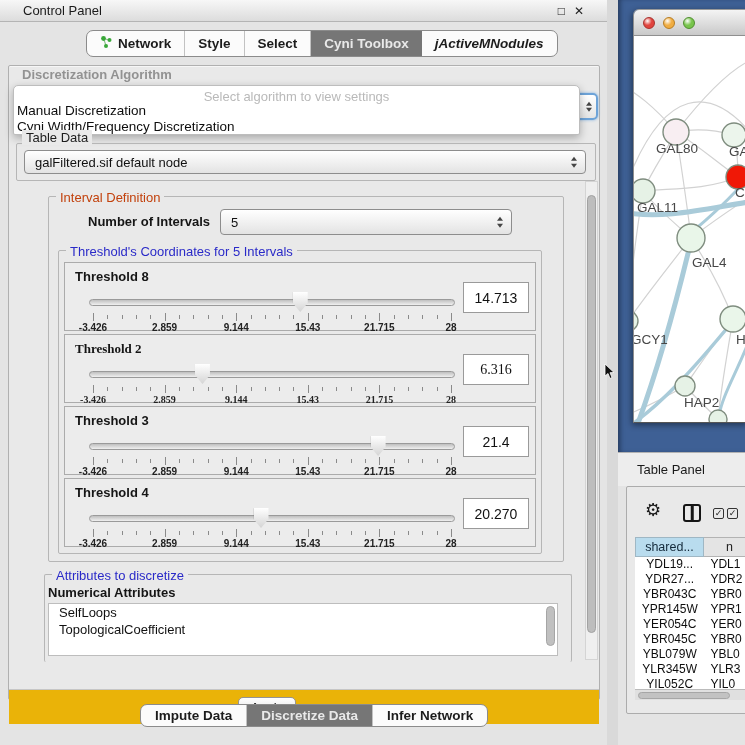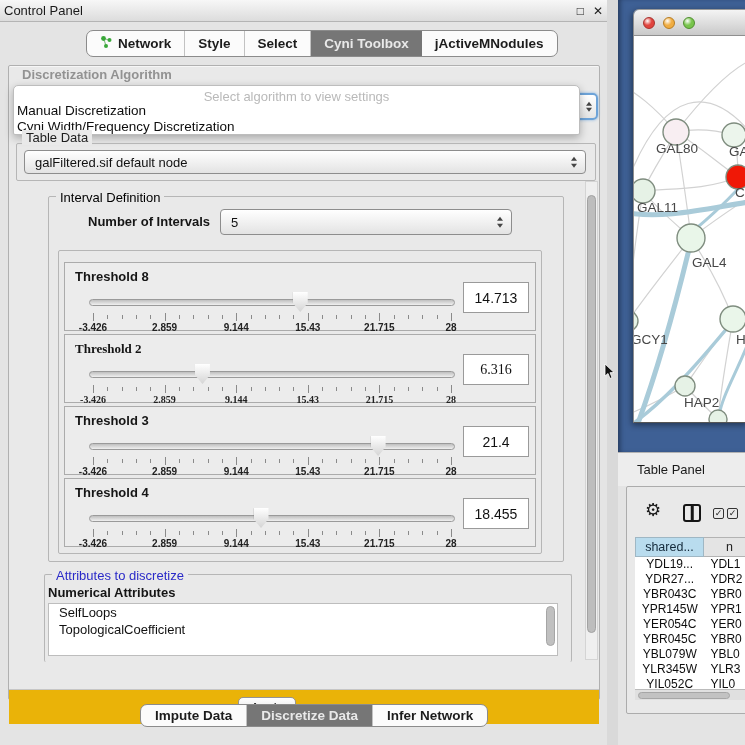--- a/index.html
+++ b/index.html
@@ -3,30 +3,30 @@
 <meta charset="utf-8">
 <style>
   * { margin:0; padding:0; box-sizing:border-box; }
   html,body { width:745px; height:745px; }
   body { font-family:"Liberation Sans","DejaVu Sans",sans-serif; background:#e4e4e4; }
   .screen { position:relative; width:745px; height:745px; overflow:hidden; background:#e4e4e4; }
 
   
   .cp-titlebar { position:absolute; left:0; top:0; width:607px; height:22px;
     background:linear-gradient(#f7f7f7,#dcdcdc); border-bottom:1px solid #b4b4b4;
-    display:flex; align-items:center; padding:0 4px; font-size:13px; color:#1a1a1a; }
+    display:flex; align-items:center; padding:0 23px; font-size:13px; color:#1a1a1a; }
   .cp-title { flex:1; }
   .wicon { font-size:12px; color:#222; margin-left:9px; cursor:default; }
   .wicon.close { font-weight:bold; }
 
   .tabgroup { position:absolute; left:86px; top:30px; height:27px; display:flex;
     border:1.5px solid #8b8b8b; border-radius:7px; background:#fbfbfb; overflow:hidden; }
   .tab { display:flex; align-items:center; gap:5px; padding:0 13px; font-size:13.5px;
     font-weight:bold; color:#1c1c1c; border-right:1px solid #c2c2c2; white-space:nowrap; }
-  .tab:last-child { border-right:none; }
+  .tab:last-child { border-right:none;font-style:italic; }
   .tab.selected { background:#767676; color:#e9e9e9; border-right:none; }
   .tab.selected + .tab { border-left:none; }
 
   .outer-panel { position:absolute; left:8px; top:65px; width:592px; height:635px;
     background:#e9e9e9; border:1px solid #b0b0b0; border-radius:2px;
     box-shadow:inset 0 1px 0 #f6f6f6; }
 
   .disc-algo-legend { position:absolute; left:22px; top:67px; font-size:13px; font-weight:bold; color:#929292;
     background:transparent; }
   .combo-fragment { position:absolute; left:572px; top:93px; width:26px; height:27px;
@@ -39,21 +39,21 @@
     box-shadow:0 3px 9px rgba(0,0,0,0.28); }
   .popup-placeholder { position:absolute; top:3px; width:100%; text-align:center;
     font-size:13px; color:#b9b9b9; }
   .popup-opt { position:absolute; left:3px; font-size:13.5px; color:#0d0d0d; white-space:nowrap; }
   .popup-opt.b { top:17px; font-weight:normal; }
   .popup-opt.r { top:33px; }
 
   .titled-box { position:absolute; border:1px solid #b6b6b6; border-radius:2px; }
   .legend { position:absolute; font-size:13px; background:#e9e9e9; padding:0 4px; white-space:nowrap; }
   .legend.black { color:#1d1d1d; }
-  .legend.green { color:#000000; }
+  .legend.green { color:#c2410c; }
   .legend.blue  { color:#2a2ac8; }
 
   .combo { position:absolute; border:1px solid #8d8d8d; border-radius:4px;
     background:linear-gradient(#ffffff,#e3e3e3); display:flex; align-items:center;
     font-size:13px; color:#111; padding-left:10px; }
   .stepper { position:absolute; right:8px; top:50%; transform:translateY(-50%);
     display:flex; flex-direction:column; align-items:center; line-height:4px; }
   .stepper i { width:0; height:0; border-left:3.5px solid transparent; border-right:3.5px solid transparent; display:block; }
   .stepper i.up { border-bottom:4.5px solid #444; margin-bottom:2.5px; }
   .stepper i.dn { border-top:4.5px solid #444; }
@@ -218,20 +218,21 @@
   <span class="num-label">Number of Intervals</span>
   <div class="combo" style="left:220px; top:209px; width:292px; height:26px;">
     <span>5</span>
     <span class="stepper">
         <i class="up"></i>
         <i class="dn"></i>
       </span>
   </div>
 
   <div class="titled-box" style="left:58px; top:250px; width:484px; height:304px;"></div>
+  <span class="legend blue" style="left:66px; top:244px;">Threshold's Coordinates for 5 Intervals</span>
 
   <div class="thresh-row" style="top:262px;">
     <span class="thresh-label">Threshold 8</span>
     <div class="slider">
         <div class="track"></div>
         <div class="tickbar">
           <span class="tick major" style="left: 0%;"></span>
           <span class="tick" style="left: 4%;"></span>
           <span class="tick" style="left: 8%;"></span>
           <span class="tick" style="left: 12%;"></span>
@@ -393,21 +394,21 @@
         <div class="ticklabels">
           <span class="ticklabel" style="left: 0%;">-3.426</span>
           <span class="ticklabel" style="left: 20%;">2.859</span>
           <span class="ticklabel" style="left: 40%;">9.144</span>
           <span class="ticklabel" style="left: 60%;">15.43</span>
           <span class="ticklabel" style="left: 80%;">21.715</span>
           <span class="ticklabel" style="left: 100%;">28</span>
         </div>
         <div class="thumb" style="left: calc(47% - 7.5px);"></div>
       </div>
-    <div class="valbox">18.455</div>
+    <div class="valbox">20.270</div>
   </div>
 
   <div class="titled-box" style="left:44px; top:574px; width:528px; height:88px; border-bottom:none;"></div>
   <span class="legend blue" style="left:52px; top:568px;">Attributes to discretize</span>
   <span class="attr-sub">Numerical Attributes</span>
   <div class="attr-list">
     <div class="attr-item">SelfLoops</div>
     <div class="attr-item">TopologicalCoefficient</div>
     <div class="list-scroll"></div>
   </div>

